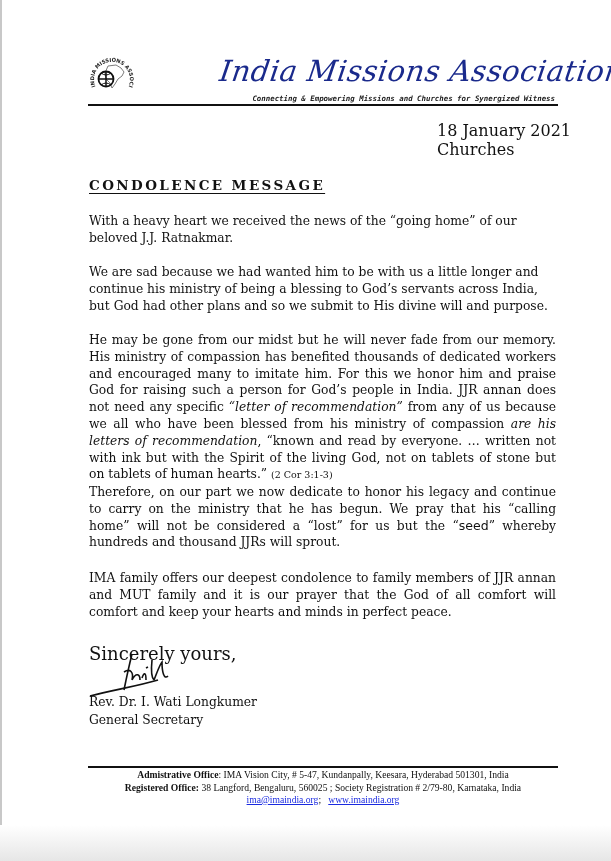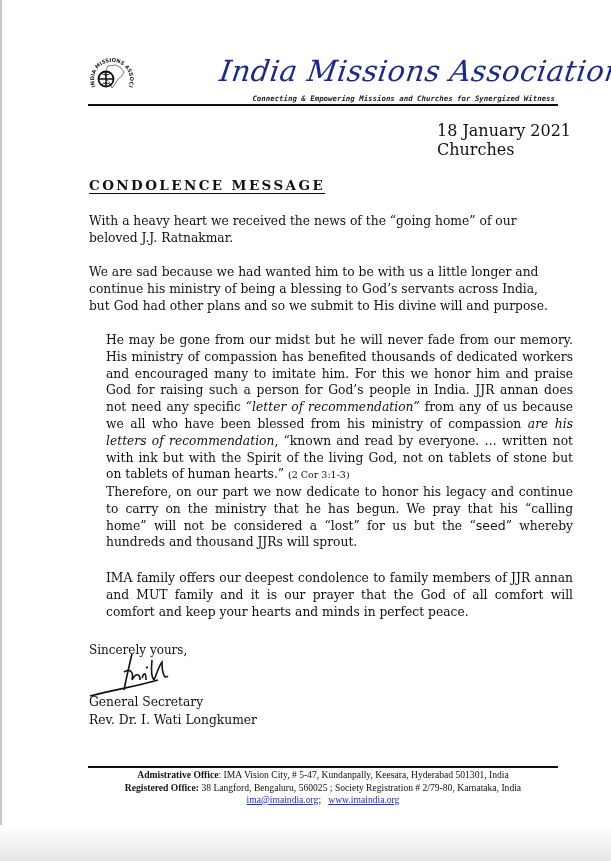--- a/index.html
+++ b/index.html
@@ -22,31 +22,31 @@
     font-style: italic; font-weight: bold; font-size: 7.4px; color: #222; white-space: nowrap; }
   .header-rule { position: absolute; left: 88px; top: 104px; width: 470px; height: 1.5px; background: #111; }
 
   .dateblock { position: absolute; right: 40px; top: 121px; text-align: left; font-size: 16px; line-height: 19px; }
 
   .heading { position: absolute; left: 89px; top: 177px; font-size: 13.5px; font-weight: bold; 
     letter-spacing: 2.4px; text-decoration: underline; text-underline-offset: 3px; }
 
   .body-text { position: absolute; left: 89px; width: 467px; font-size: 12.3px; line-height: 16.8px; }
   .body-text p { margin: 0; }
-  .justify { text-align: justify; margin-left: 17px; }
+  .justify { text-align: justify; }
   .small-ref { font-size: 9.5px; }
   .seed { font-family: "DejaVu Sans", sans-serif; font-size: 12.5px; }
 
   .p1 { top: 213px; }
   .p2 { top: 264px; }
   .p3 { top: 332px; }
   .p4 { top: 484px; }
   .p5 { top: 570px; }
 
-  .closing { position: absolute; left: 89px; top: 643px; font-size: 12px; text-align: center; }
+  .closing { position: absolute; left: 89px; top: 643px; font-size: 18px; text-align: center; }
   .signature { position: absolute; left: 88px; top: 650px; width: 100px; height: 52px; }
   .signer { position: absolute; left: 89px; top: 693px; font-size: 12.3px; line-height: 18px; }
 
   .footer-rule { position: absolute; left: 88px; top: 766px; width: 470px; height: 1.5px; background: #111; }
   .footer { position: absolute; left: 88px; top: 769px; width: 470px; text-align: center;
     font-family: "Liberation Serif", "DejaVu Serif", serif; font-size: 9.6px; line-height: 12.5px; color: #111; white-space: nowrap; }
   .footer b { font-weight: bold; margin-top: 28px; }
   .footer a { color: #1a2ae0; text-decoration: underline; }
 </style>
 </head>
@@ -96,22 +96,22 @@
 <div class="body-text p5 justify">
   <p>IMA family offers our deepest condolence to family members of JJR annan and MUT family and it is our prayer that the God of all comfort will comfort and keep your hearts and minds in perfect peace.</p>
 </div>
 
 <div class="closing">Sincerely yours,</div>
 <svg class="signature" viewBox="0 0 100 52">
   <path d="M2,46 C25,40 50,36 70,30" fill="none" stroke="#111" stroke-width="1.8"></path>
   <path d="M36,40 C38,30 40,20 44,4 M36,22 C42,18 46,22 44,30 C48,22 52,24 52,30 M54,28 C56,22 58,22 58,30 M58,18 L60,17 M64,10 C63,20 64,28 66,30 M66,30 C70,20 72,14 74,12 C74,22 76,30 80,26" fill="none" stroke="#111" stroke-width="1.6"></path>
 </svg>
 <div class="signer">
+  <div>Rev. Dr. I. Wati Longkumer</div>
   <div>General Secretary</div>
-  <div>Rev. Dr. I. Wati Longkumer</div>
 </div>
 
 <div class="footer-rule"></div>
 <div class="footer">
   <div><b>Admistrative Office</b><span>: IMA Vision City, # 5-47, Kundanpally,  Keesara,   Hyderabad   501301,  India</span></div>
   <div><b>Registered Office:</b><span> 38 Langford, Bengaluru, 560025 ;       Society Registration # 2/79-80, Karnataka, India</span></div>
   <div><a>ima@imaindia.org</a><span style="white-space:pre">;   </span><a>www.imaindia.org</a></div>
 </div>
 
 </body></html>

